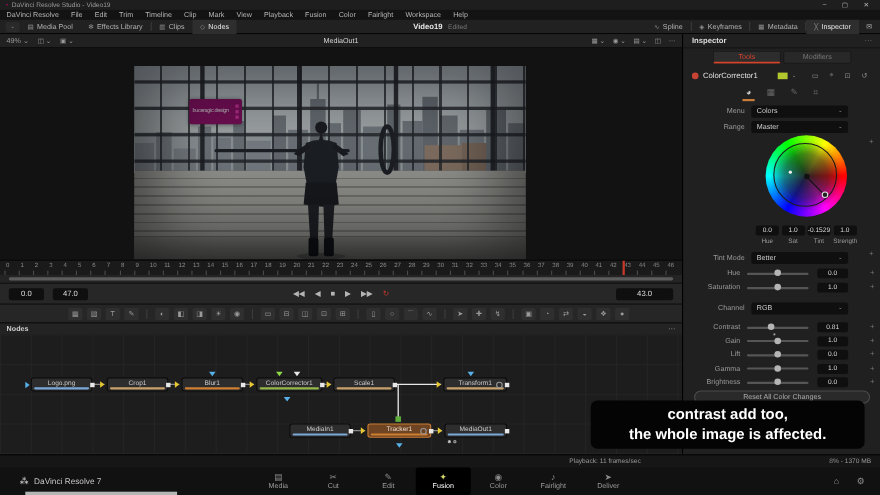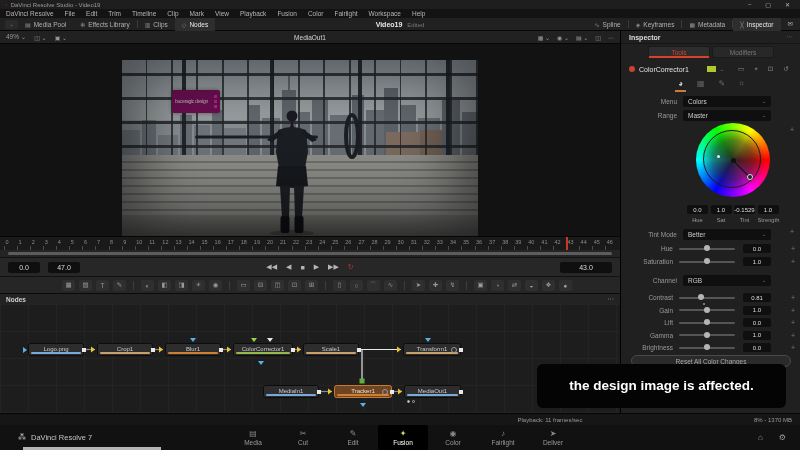--- a/index.html
+++ b/index.html
@@ -549,21 +549,22 @@
       <div class="badge" style="left: 190px; top: 34px; border-left: 3px solid transparent; border-right: 3px solid transparent; border-top: 4px solid rgb(88, 176, 232);"></div>
       <div class="badge" style="left: 251px; top: 34px; border-left: 3px solid transparent; border-right: 3px solid transparent; border-top: 4px solid rgb(143, 216, 74);"></div>
       <div class="badge" style="left: 267px; top: 34px; border-left: 3px solid transparent; border-right: 3px solid transparent; border-top: 4px solid rgb(232, 232, 232);"></div>
       <div class="badge" style="left: 258px; top: 57px; border-left: 3px solid transparent; border-right: 3px solid transparent; border-top: 4px solid rgb(88, 176, 232);"></div>
       <div class="badge" style="left: 425px; top: 34px; border-left: 3px solid transparent; border-right: 3px solid transparent; border-top: 4px solid rgb(88, 176, 232);"></div>
       <div class="badge" style="left: 360px; top: 99px; border-left: 3px solid transparent; border-right: 3px solid transparent; border-top: 4px solid rgb(88, 176, 232);"></div>
       <div class="badge" style="left: 23px; top: 43px; border-top: 3px solid transparent; border-bottom: 3px solid transparent; border-left: 4px solid rgb(88, 176, 232);"></div>
     </div>
 
   <div class="abs" id="caption">
-    <span>the design image is affected.</span>
+    <span>contrast add too,</span>
+    <span>the whole image is affected.</span>
   </div>
 
   <div class="abs" id="inspector">
     <div id="insp-header">
       <span>Inspector</span>
       <span class="dots">⋯</span>
     </div>
     <div id="insp-tabs">
         <div class="itab active">Tools</div>
         <div class="itab">Modifiers</div>

